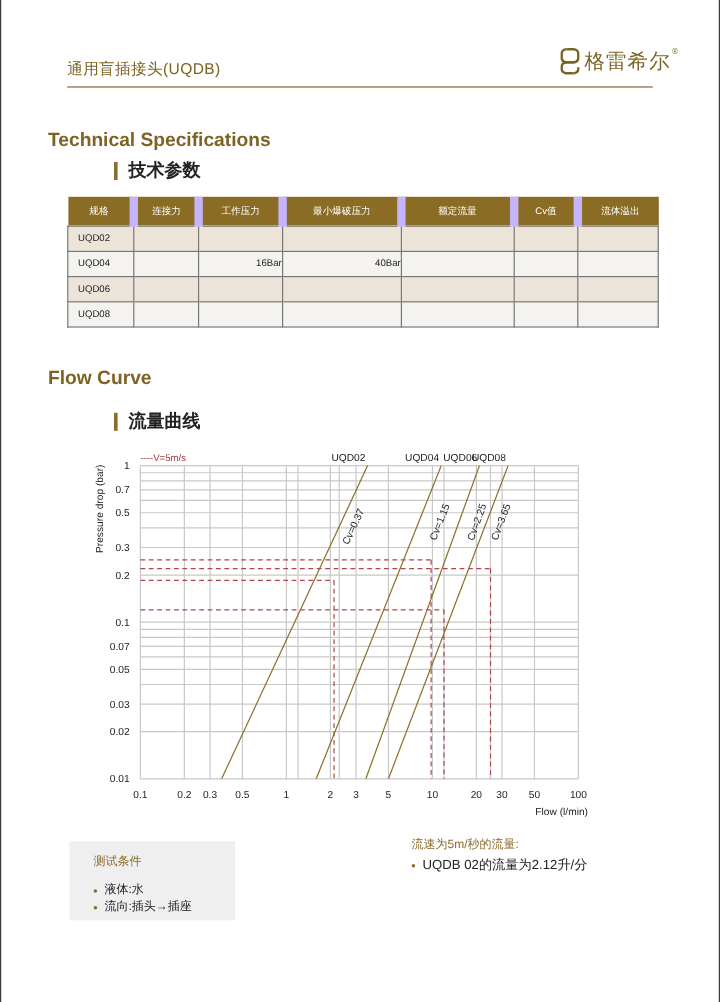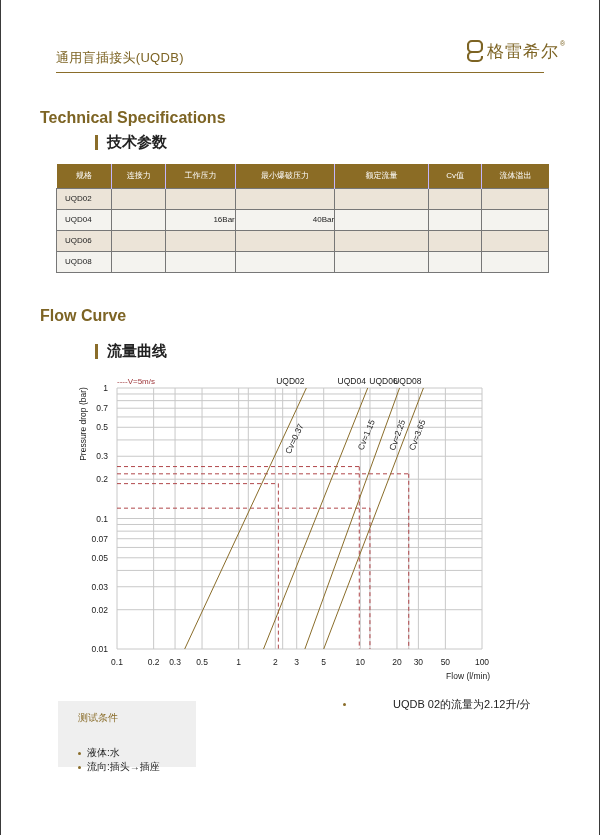--- a/index.html
+++ b/index.html
@@ -11,37 +11,37 @@
   .logo { position: absolute; left: 467px; top: 39px; display: flex; align-items: center; color: #7d6424; }
   .logo-mark { width: 16px; height: 24px; margin-right: 4px; }
   .logo-text { font-size: 17px; font-weight: normal; letter-spacing: 1px; }
   .logo-reg { font-size: 7px; position: relative; top: -8px; margin-left: 1px; }
 
   .sec-en { position: absolute; left: 40px; font-size: 16px; font-weight: bold; color: #7d6424; }
   .sec-cn { position: absolute; left: 56px; font-size: 15px; font-weight: bold; color: #222; display: flex; align-items: center; margin-left: 39px; }
   .sec-bar { width: 3px; height: 15px; background: #8a6d2a; margin-right: 9px; }
 
   table.spec { position: absolute; left: 56px; top: 164px; width: 493px; border-collapse: collapse; font-size: 8px; }
-  table.spec th { background: #8b6c25; color: #fff; font-weight: normal; height: 24px; border-left: 1px solid #c4b5fd; }
+  table.spec th { background: #8b6c25; color: #fff; font-weight: normal; height: 24px; border-left: 7px solid #c4b5fd; }
   table.spec th:first-child { border-left: none; }
   table.spec td { height: 21px; border: 1px solid #777; padding-left: 8px; color: #222; }
   table.spec tr.odd td { background: #ece4d8; }
   table.spec tr.even td { background: #f4f3ef; }
   table.spec td.c { text-align: right; padding-left: 18px; }
 
   .chart-svg { position: absolute; left: 0; top: 365px; }
   .chart-svg text { font-family: "Liberation Sans", "DejaVu Sans", sans-serif; }
 
   .cond-box { position: absolute; left: 58px; top: 701px; width: 138px; height: 66px; background: #efefef; padding: 10px 0 0 20px; }
-  .cond-title { font-size: 10px; color: #8a6d2a; margin-bottom: 21px; }
+  .cond-title { font-size: 10px; color: #8a6d2a; margin-bottom: 10px; }
   .cond-item { font-size: 10px; color: #222; line-height: 14px; display: flex; align-items: center; }
   .bullet { display: inline-block; width: 3px; height: 3px; background: #8a6d2a; border-radius: 50%; margin-right: 6px; }
   .flow-box { position: absolute; left: 343px; top: 697px; }
   .flow-title { font-size: 10px; color: #8a6d2a; margin-bottom: 3px; }
-  .flow-item { font-size: 11px; color: #222; line-height: 14px; display: flex; align-items: center; gap: 41px; }
+  .flow-item { font-size: 11px; color: #222; line-height: 14px; display: flex; align-items: center; }
 </style>
 </head>
 <body>
 
 <div class="page-edge" style="left:0"></div>
 <div class="page-edge" style="right:0"></div>
 
 <div class="header-title">通用盲插接头(UQDB)</div>
 <div class="logo">
   <svg class="logo-mark" viewBox="0 0 16 24">
@@ -217,17 +217,18 @@
       <span class="bullet"></span>
       <span>液体:水</span>
     </div>
   <div class="cond-item">
       <span class="bullet"></span>
       <span>流向:插头→插座</span>
     </div>
 </div>
 
 <div class="flow-box">
+  <div class="flow-title">流速为5m/秒的流量:</div>
   <div class="flow-item">
       <span class="bullet"></span>
       <span>UQDB 02的流量为2.12升/分</span>
     </div>
 </div>
 
 </body></html>

